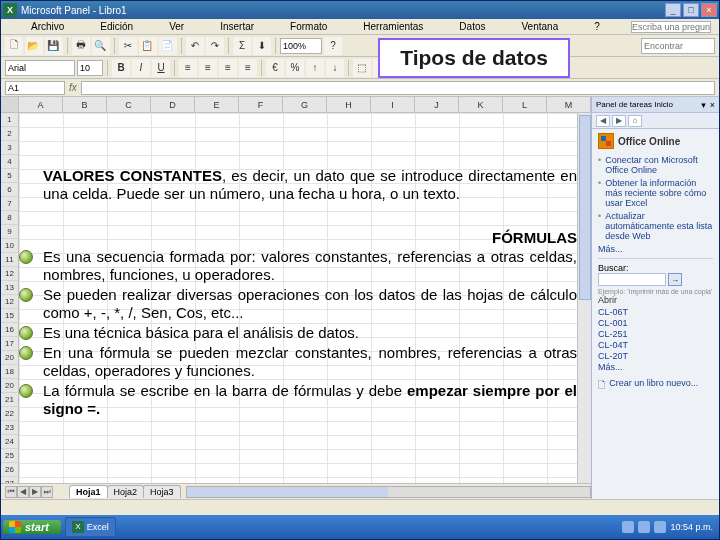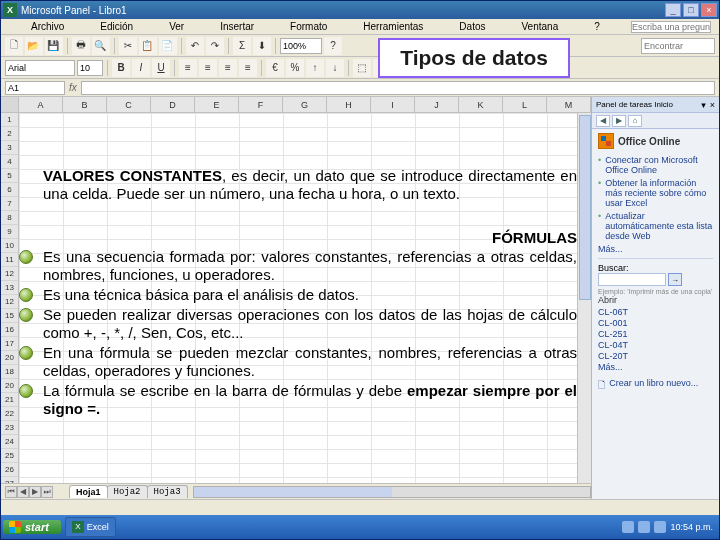--- a/index.html
+++ b/index.html
@@ -59,21 +59,21 @@
   .tp-search { margin-top:4px; border-top:1px solid #c8d2e4; padding-top:4px;}
   .tp-search input { width:68px; height:13px; font-size:8px; border:1px solid #b0c0de;}
   .tp-search .go { width:14px; height:13px; border:1px solid #7a96df; background:#dfe7f3; font-size:8px; line-height:11px; text-align:center; display:inline-block; margin-left:2px;}
   .tp-group-h { font-weight:normal; color:#333; margin:0 0 2px 0;}
   .tp-file { color:#1a3e8c; margin:1px 0; cursor:pointer;}
   .tabs-row { height:16px; background:#ece9d8; border-top:1px solid #c0c0c0; display:flex; align-items:center; font-size:9px; padding-left:4px; gap:0;}
   .tabs-row .navset{display:flex; gap:0; margin-right:4px;}
   .tabs-row .navset .n{width:12px;height:12px;border:1px solid #b0b0b0;background:#e0e0e0;text-align:center;line-height:10px;color:#555;font-size:8px;cursor:pointer;}
   .tabs-row .tab { border:1px solid #b0b0b0; border-bottom:none; border-radius:3px 3px 0 0; padding:0 6px; background:#fff; margin-right:-1px; height:13px; line-height:12px; cursor:pointer;}
   .tabs-row .tab.active{background:#fff; font-weight:bold;margin-left:12px;}
-  .tabs-row .tab.inactive{background:#e8e8e8;font-family:Liberation Mono, monospace;}
+  .tabs-row .tab.inactive{background:#e8e8e8;}
   .tabs-row .scroll-h { flex:1; height:12px; background:#ddd; margin-left:6px; border:1px solid #b0b0b0; position:relative;}
   .tabs-row .scroll-h .thumb{position:absolute;left:0;top:0;width:50%;height:100%;background:#c8d4ed;}
   .statusbar { height:16px; background:#ece9d8; border-top:1px solid #c0c0c0;}
   .taskbar { height:24px; background:linear-gradient(#3e82d4,#215bb0); display:flex; align-items:center; padding:0 2px; gap:4px;}
   .startbtn { height:14px; padding:0 12px 0 6px; background:linear-gradient(#5fb25f,#2e8a2e); color:#fff; border-radius:3px; font-size:11px; font-style:italic; font-weight:bold; display:flex; align-items:center; gap:4px; cursor:pointer;}
   .task-item { height:20px; padding:0 6px; background:#3a74c4; color:#fff; border:1px solid #2a5a9e; border-radius:2px; font-size:9px; display:flex; align-items:center; gap:3px; cursor:pointer;}
   .tray { margin-left:auto; display:flex; align-items:center; gap:4px; color:#fff; font-size:9px; padding-right:4px;text-align:center;}
   .tray .ic{width:12px;height:12px;background:#8ab4e8;border-radius:2px;}
   .v-scroll { position:absolute; right:0; top:0; bottom:0; width:14px; background:#e6e6e6; border-left:1px solid #c0c0c0;}
   .v-scroll .thumb{position:absolute; left:1px; top:2px; width:12px; height:50%; background:#c8d4ed; border:1px solid #99b4d1;}
@@ -212,22 +212,22 @@
         <div class="cells">
           <div class="overlay content-text">
             <div class="content-block">
               <p class="p1">
                 <span class="bold">VALORES CONSTANTES</span><span>, es decir, un dato que se introduce directamente en una celda. Puede ser un número, una fecha u hora, o un texto.</span>
               </p>
               <div class="section2">
                 <div class="heading">FÓRMULAS</div>
                 <div class="bullets-wrap">
                   <div class="bitem"><span class="bullet-icon"></span><span>Es una secuencia formada por: valores constantes, referencias a otras celdas, nombres, funciones, u operadores.</span></div>
+                  <div class="bitem"><span class="bullet-icon"></span><span>Se pueden realizar diversas operaciones con los datos de las hojas de cálculo como +, -, *, /, Sen, Cos, etc...</span></div>
                   <div class="bitem"><span class="bullet-icon"></span><span>Es una técnica básica para el análisis de datos.</span></div>
-                  <div class="bitem"><span class="bullet-icon"></span><span>Se pueden realizar diversas operaciones con los datos de las hojas de cálculo como +, -, *, /, Sen, Cos, etc...</span></div>
                   <div class="bitem"><span class="bullet-icon"></span><span>En una fórmula se pueden mezclar constantes, nombres, referencias a otras celdas, operadores y funciones.</span></div>
                   <div class="bitem"><span class="bullet-icon"></span><span>La fórmula se escribe en la barra de fórmulas y debe </span><span class="lastbold">empezar siempre por el signo =.</span></div>
                 </div>
               </div>
             </div>
           </div>
         </div>
         <div class="v-scroll">
             <div class="thumb"></div>
           </div>

